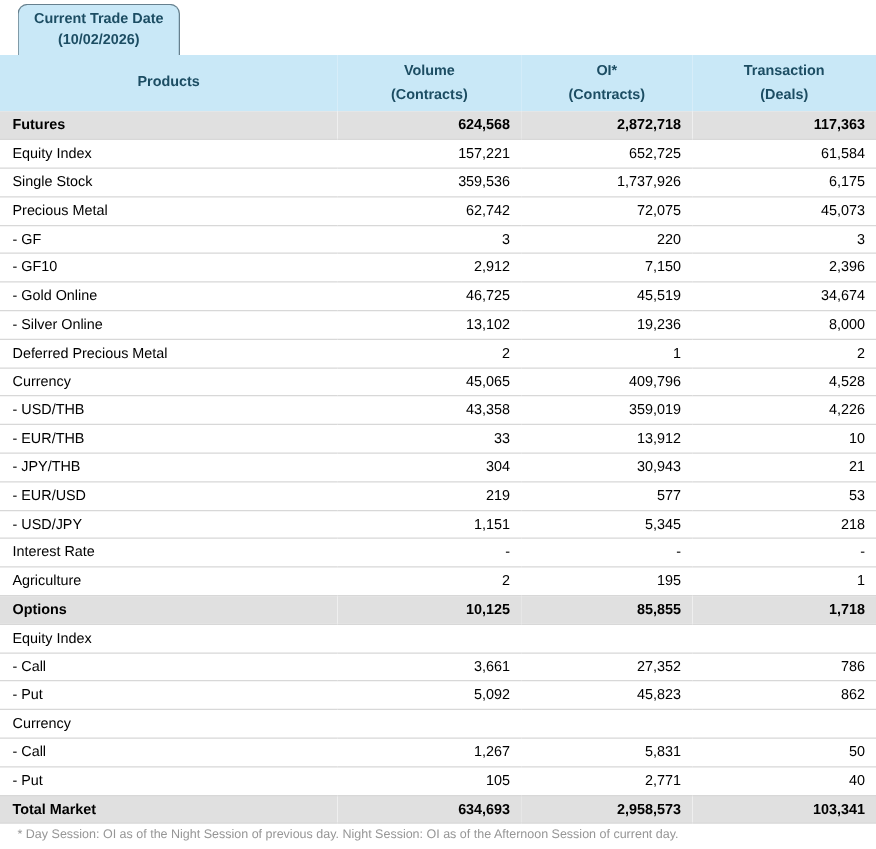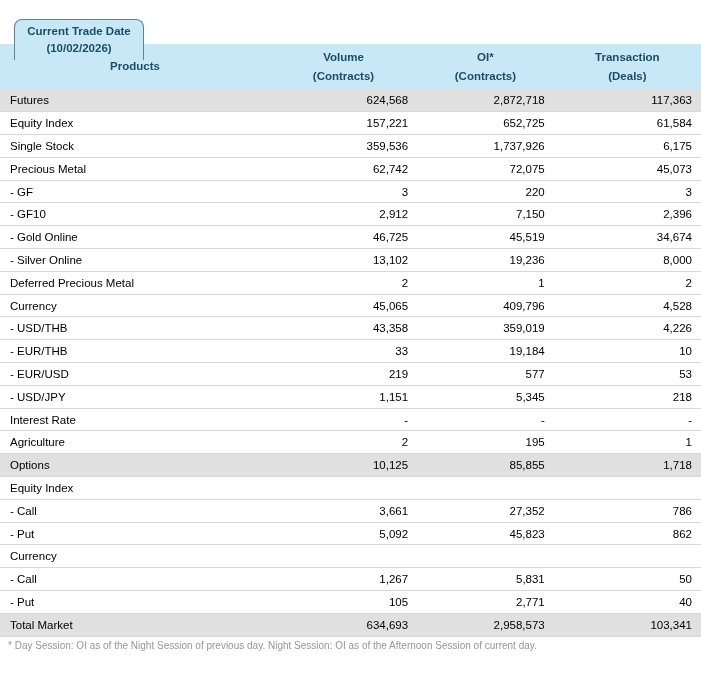--- a/index.html
+++ b/index.html
@@ -9,21 +9,21 @@
     --row-border:#d8d8d8;
     --tab-border:#66808e;
     --footnote-text:#969696;
   }
   *{box-sizing:border-box;margin:0;padding:0;}
   html,body{width:701px;height:679px;background:#ffffff;overflow:hidden;}
   body{font-family:"Liberation Sans", sans-serif;font-size:11.5px;color:#000;}
 
   .tab-bar{position:relative;height:44px;}
   .tab{
-    position:absolute;left:14px;top:19px;width:130px;height:41px;
+    position:absolute;left:14px;top:3px;width:130px;height:41px;
     background:var(--header-bg);
     border:1px solid var(--tab-border);
     border-bottom:none;
     border-radius:8px 8px 0 0;
     display:flex;flex-direction:column;align-items:center;justify-content:center;
     font-weight:bold;color:var(--header-text);
     line-height:1.45;
     cursor:pointer;
     z-index:2;
   }
@@ -47,27 +47,28 @@
     height:22.8px;
     padding:0 9px 0 10px;
     border-bottom:1px solid var(--row-border);
     vertical-align:middle;
     white-space:nowrap;
     overflow:hidden;
   }
   td.num{text-align:right;}
   tr.row-section td, tr.row-total td{
     background:var(--section-bg);
-    font-weight:normal;
+    font-weight:bold;
     margin-top:20px;
   }
   .footnote{
     padding:3px 0 0 8px;
     font-size:10px;
     color:var(--footnote-text);
+    margin-left:6px;
   }
 </style>
 </head>
 <body>
 
 <div class="tab-bar">
   <div class="tab">
     <span>Current Trade Date</span>
     <span>(10/02/2026)</span>
   </div>
@@ -163,22 +164,28 @@
       </tr>
       <tr class="row-normal">
         <td>- USD/THB</td>
         <td class="num">43,358</td>
         <td class="num">359,019</td>
         <td class="num">4,226</td>
       </tr>
       <tr class="row-normal">
         <td>- EUR/THB</td>
         <td class="num">33</td>
-        <td class="num">19,184</td>
+        <td class="num">13,912</td>
         <td class="num">10</td>
+      </tr>
+      <tr class="row-normal">
+        <td>- JPY/THB</td>
+        <td class="num">304</td>
+        <td class="num">30,943</td>
+        <td class="num">21</td>
       </tr>
       <tr class="row-normal">
         <td>- EUR/USD</td>
         <td class="num">219</td>
         <td class="num">577</td>
         <td class="num">53</td>
       </tr>
       <tr class="row-normal">
         <td>- USD/JPY</td>
         <td class="num">1,151</td>

